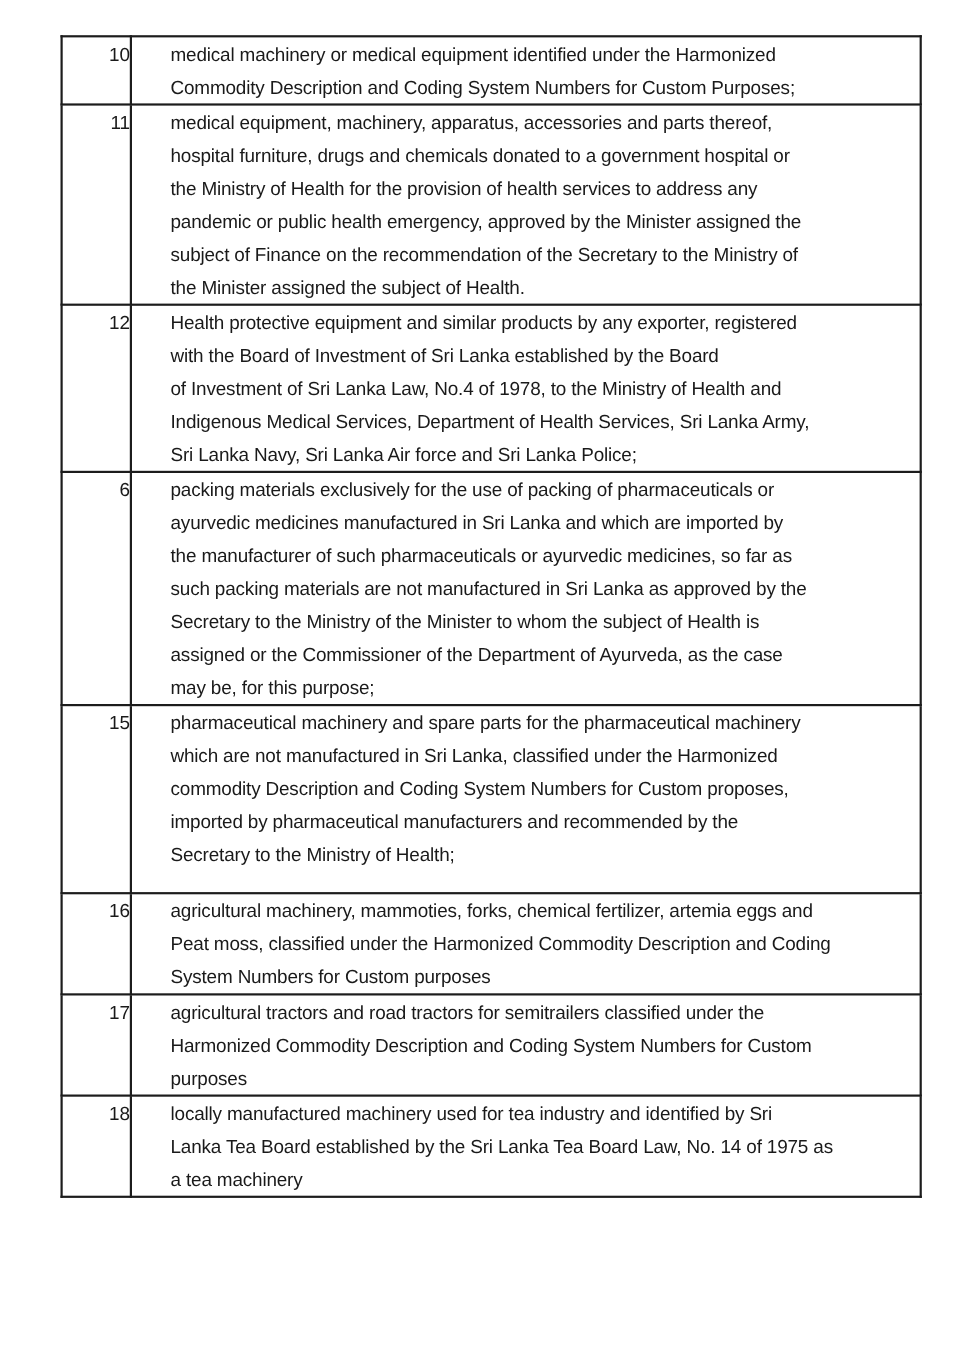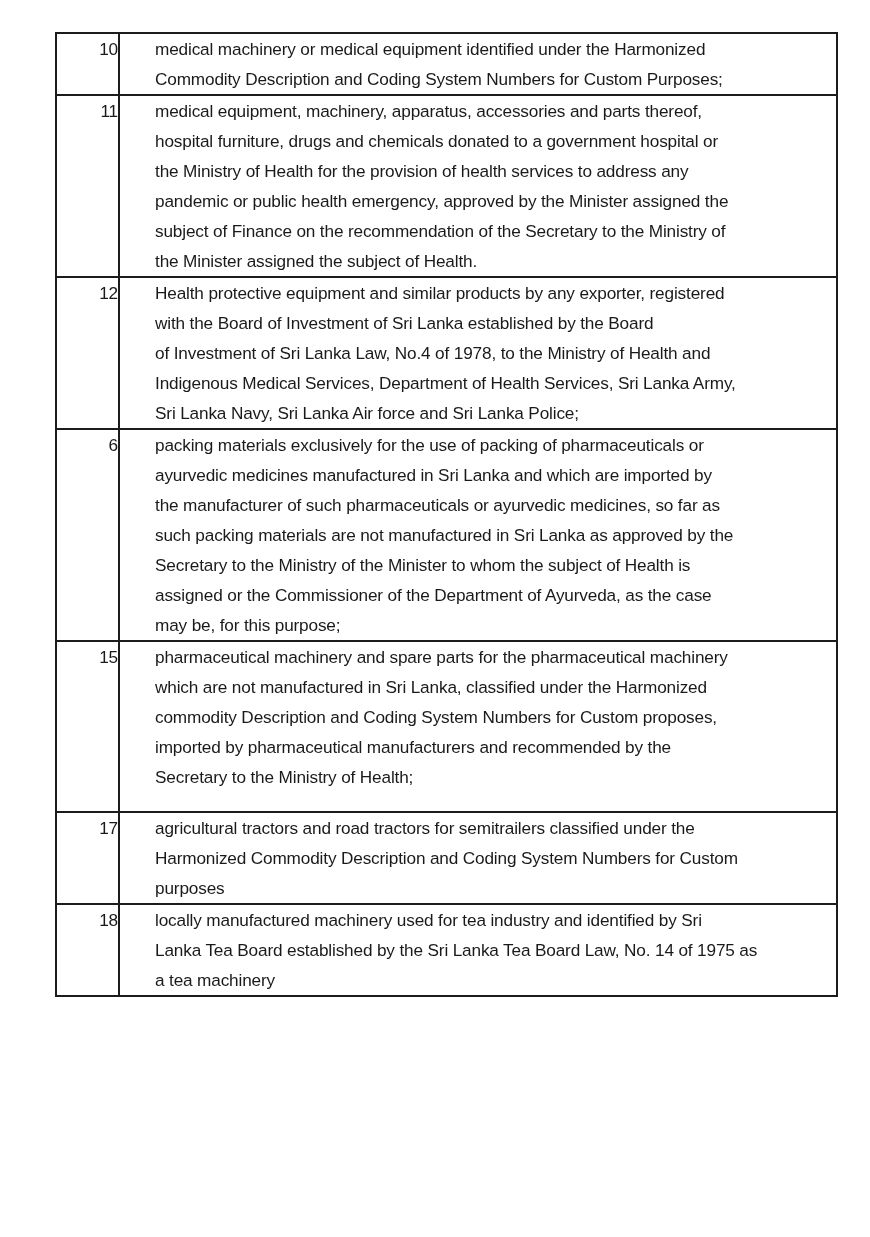--- a/index.html
+++ b/index.html
@@ -95,20 +95,28 @@
       <td class="num">15</td>
       <td class="desc">
           <span class="desc-text">pharmaceutical machinery and spare parts for the pharmaceutical machinery
 which are not manufactured in Sri Lanka, classified under the Harmonized
 commodity Description and Coding System Numbers for Custom proposes,
 imported by pharmaceutical manufacturers and recommended by the
 Secretary to the Ministry of Health;</span>
         </td>
     </tr>
     <tr style="height:91px">
+      <td class="num">16</td>
+      <td class="desc">
+          <span class="desc-text">agricultural machinery, mammoties, forks, chemical fertilizer, artemia eggs and
+Peat moss, classified under the Harmonized Commodity Description and Coding
+System Numbers for Custom purposes</span>
+        </td>
+    </tr>
+    <tr style="height:91px">
       <td class="num">17</td>
       <td class="desc">
           <span class="desc-text">agricultural tractors and road tractors for semitrailers classified under the
 Harmonized Commodity Description and Coding System Numbers for Custom
 purposes</span>
         </td>
     </tr>
     <tr style="height:92px">
       <td class="num">18</td>
       <td class="desc">

